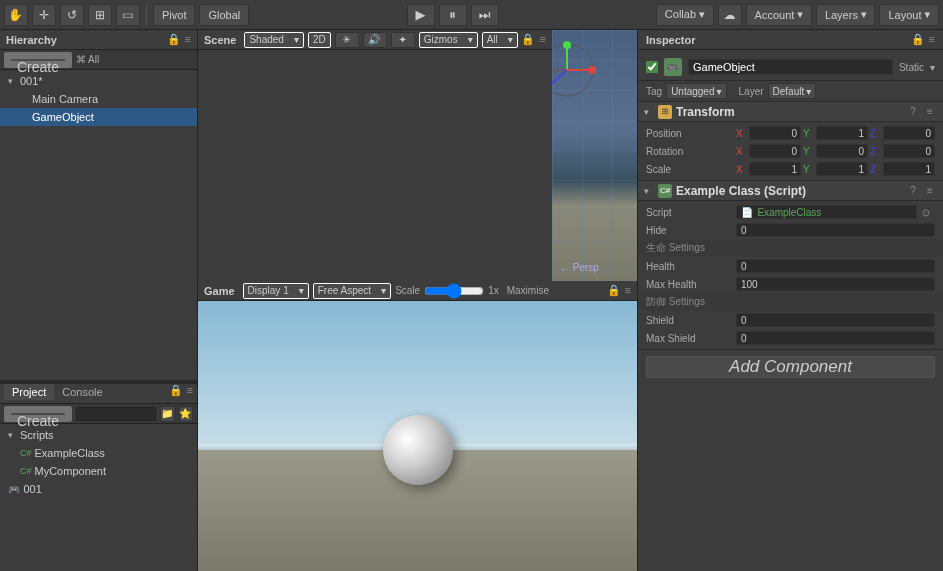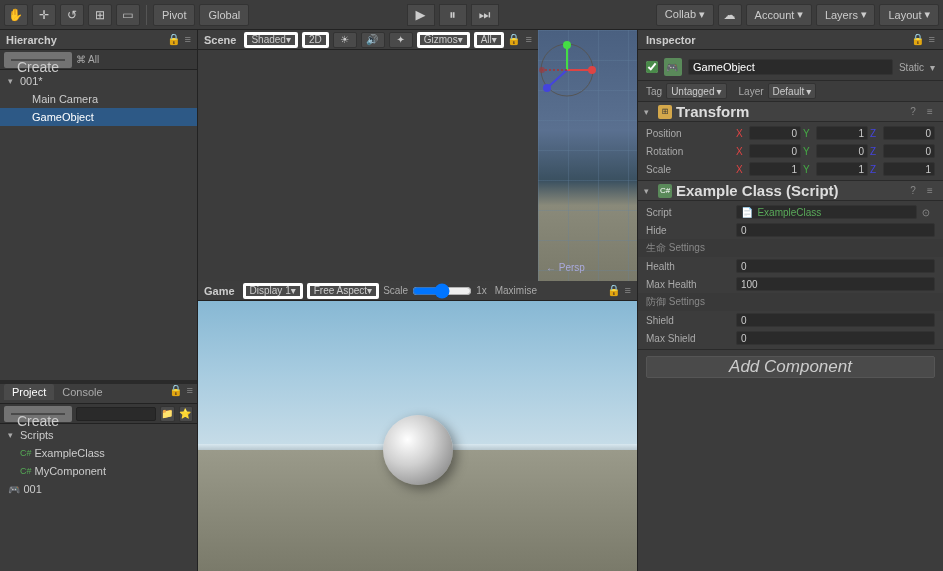--- a/index.html
+++ b/index.html
@@ -216,30 +216,30 @@
       height: 20px;
       background: #3d3d3d;
       border-bottom: 1px solid #222;
       display: flex;
       align-items: center;
       padding: 0 6px;
       gap: 4px;
     }
     .scene-dropdown {
       background: #4a4a4a;
-      border: 3px solid #ffffff;
+      border: 1px solid #ffffff;
       color: #ccc;
       height: 16px;
       padding: 0 4px;
       font-size: 10px;
       cursor: pointer;
       border-radius: 2px;
       display: flex;
       align-items: center;
-      gap: 0;
+      gap: 10px;
     }
     #scene-view {
       flex: 1;
       position: relative;
       overflow: hidden;
       background: linear-gradient(to bottom, #4a6080 0%, #5a7090 40%, #3a5060 60%, #8a8a7a 70%, #7a7a6a 100%);
     }
     .scene-grid {
       position: absolute;
       top: 0; left: 0; right: 0; bottom: 0;
@@ -428,21 +428,21 @@
       height: 14px;
       border-radius: 2px;
       display: flex;
       align-items: center;
       justify-content: center;
       font-size: 8px;
     }
     .comp-icon.transform { background: #d4a84b; color: #333; }
     .comp-icon.script { background: #5a8a5a; color: white; }
     .comp-title {
-      font-size: 15px;
+      font-size: 12px;
       color: #ddd;
       font-weight: bold;
       flex: 1;
     }
     .comp-icons {
       display: flex;
       gap: 3px;
     }
     .comp-small-btn {
       width: 14px;

